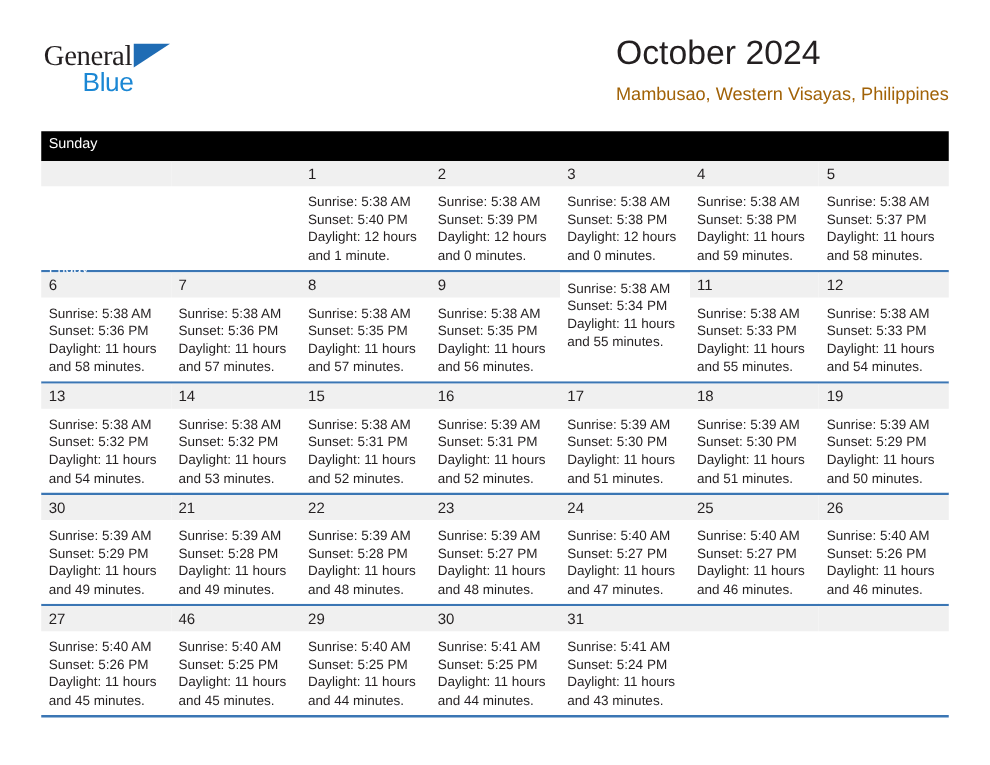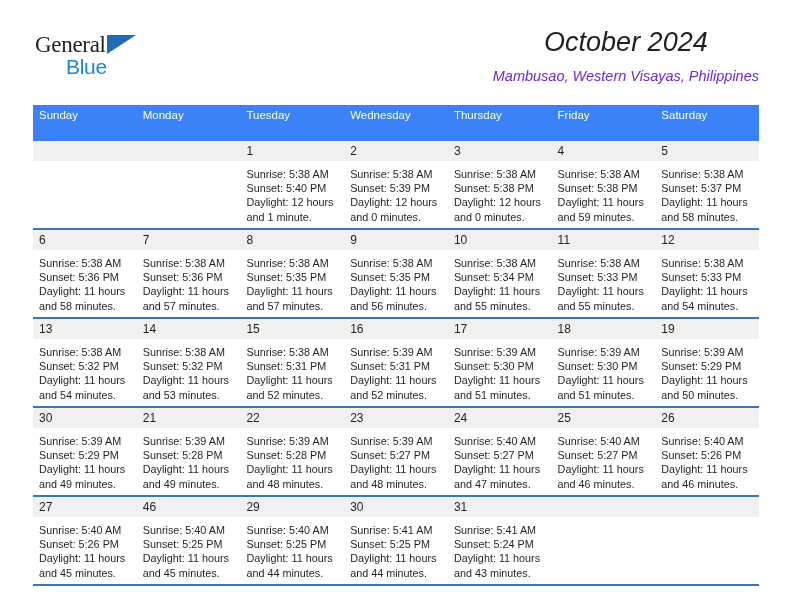--- a/index.html
+++ b/index.html
@@ -61,48 +61,48 @@
     font-size: 21px;
     letter-spacing: -0.3px;
     color: #1b87d4;
     font-family: "Liberation Sans", sans-serif;
   }
 
   .title-block {
     position: absolute;
     right: 0;
     top: 0;
-    text-align: center;
-    font-style: italic;
+    text-align: left;
   }
   .cal-title {
     font-size: 27px;
     color: #231f20;
     line-height: 32px;
     white-space: nowrap;
   }
   .cal-subtitle {
     font-size: 14.5px;
-    color: #6d28d9;
+    color: #a16207;
     line-height: 20px;
     margin-top: 8px;
     white-space: nowrap;
   }
 
   
   .calendar {
     position: absolute;
     left: 33px;
     top: 105px;
     width: 726px;
   }
   .weekday-row {
     display: flex;
-    background: #3b82f6;
-    height: 36px;
+    background: #000000;
+    height: 24px;
+    flex-direction: column;
   }
   .weekday {
     flex: 1 1 0;
     color: #ffffff;
     font-size: 11.5px;
     line-height: 20px;
     padding-left: 6px;
     box-sizing: border-box;
     white-space: nowrap;
   }
@@ -261,21 +261,20 @@
           <div class="day-cell filled">
             <div class="daynum">9</div>
             <div class="details">
               <div>Sunrise: 5:38 AM</div>
               <div>Sunset: 5:35 PM</div>
               <div>Daylight: 11 hours</div>
               <div>and 56 minutes.</div>
             </div>
           </div>
           <div class="day-cell filled">
-            <div class="daynum">10</div>
             <div class="details">
               <div>Sunrise: 5:38 AM</div>
               <div>Sunset: 5:34 PM</div>
               <div>Daylight: 11 hours</div>
               <div>and 55 minutes.</div>
             </div>
           </div>
           <div class="day-cell filled">
             <div class="daynum">11</div>
             <div class="details">

